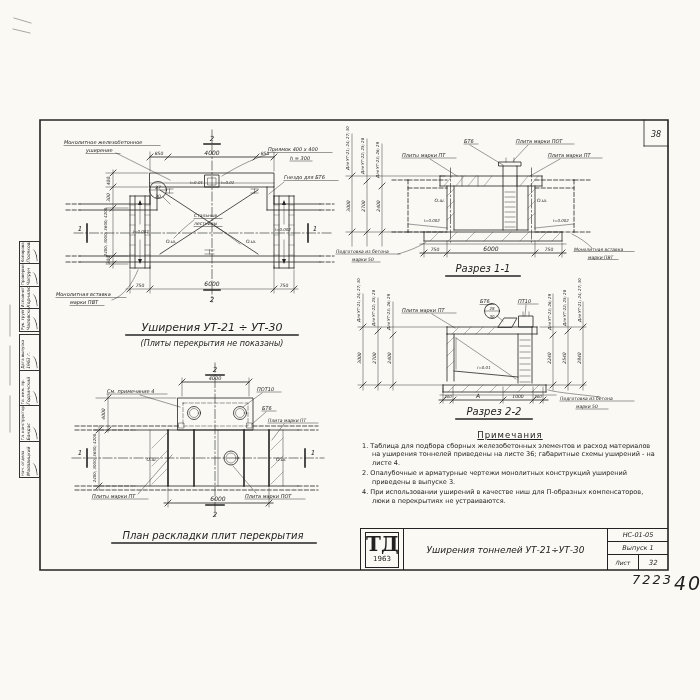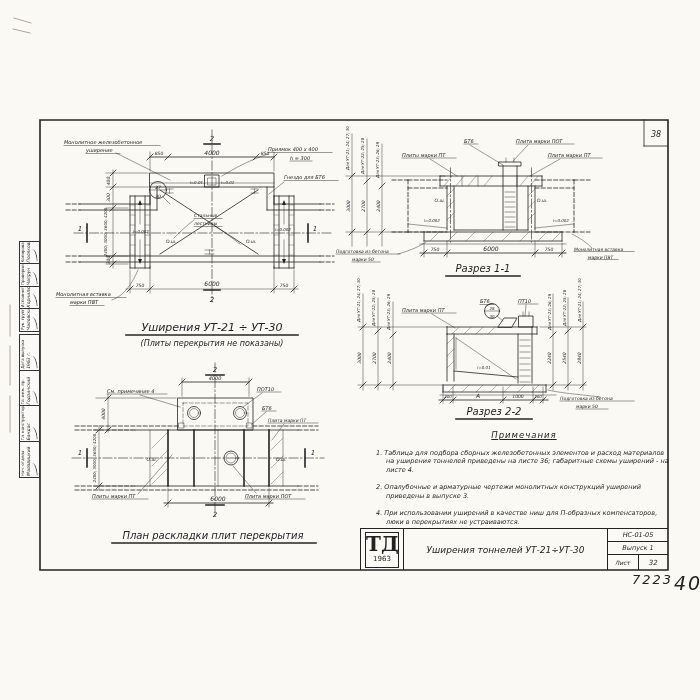--- a/index.html
+++ b/index.html
@@ -8,23 +8,23 @@
   svg text{font-family:"DejaVu Sans",sans-serif;font-style:italic;fill:#1f1f1f;}
   .m{text-anchor:middle}.e{text-anchor:end}
   .t4{font-size:4px}.t45{font-size:4.5px}.t5{font-size:5px}
   .t6{font-size:6px}.t7{font-size:7px}.t8{font-size:8px}.t10{font-size:10px}.t11{font-size:11px}
   svg path,svg line,svg circle,svg rect{stroke:#242424;stroke-width:0.8;fill:none;stroke-linecap:square;}
   .thin{stroke-width:0.45}.th{stroke-width:1.6}.dash{stroke-dasharray:4 2.2}
   .dd{stroke-dasharray:9 2.5 1.5 2.5;stroke-width:0.6}
   .h{stroke-width:0.4;stroke:#4a4a4a}.fillb{fill:#242424;stroke:none}
   .gray{stroke:#979288;stroke-width:0.8}
   
-  .notes{position:absolute;left:376px;top:430px;width:296px;font-style:italic;}
+  .notes{position:absolute;left:362px;top:430px;width:296px;}
   .notes h4{margin:0;text-align:center;font-size:8.5px;font-weight:normal;text-decoration:underline;letter-spacing:1px;}
-  .notes .ni{font-size:6.5px;line-height:1.3;margin-top:9px;padding-left:10px;text-indent:-10px;}
+  .notes .ni{font-size:6.5px;line-height:1.3;margin-top:2px;padding-left:10px;text-indent:-10px;}
   
   .tb{position:absolute;left:360px;top:528px;width:308px;height:42px;border-top:1.5px solid #222;border-left:1.5px solid #222;display:flex;box-sizing:border-box;}
   .tb .logo{width:42px;border-right:1.2px solid #222;display:flex;align-items:center;justify-content:center;}
   .tb .logoIn{border:1.2px solid #222;width:32px;height:34px;text-align:center;}
   .tb .logoIn .td{font-family:"DejaVu Serif",serif;font-weight:bold;font-size:20px;line-height:22px;}
   .tb .logoIn .yr{font-size:7px;line-height:8px;}
   .tb .name{flex:1;display:flex;align-items:center;justify-content:center;font-style:italic;font-size:9px;}
   .tb .right{width:60px;border-left:1.2px solid #222;display:flex;flex-direction:column;font-style:italic;}
   .tb .r1,.tb .r2{flex:1;border-bottom:1px solid #222;font-size:6.5px;display:flex;align-items:center;justify-content:center;}
   .tb .r3{flex:1.2;display:flex;}

